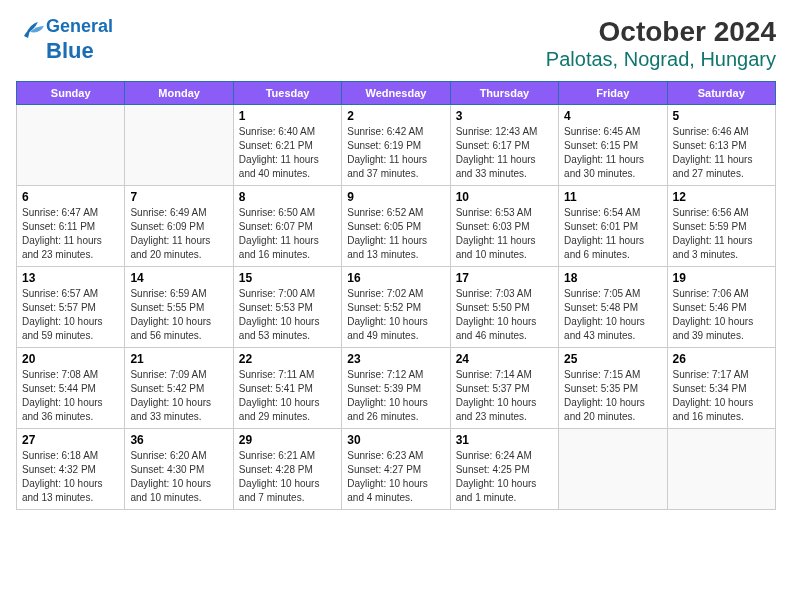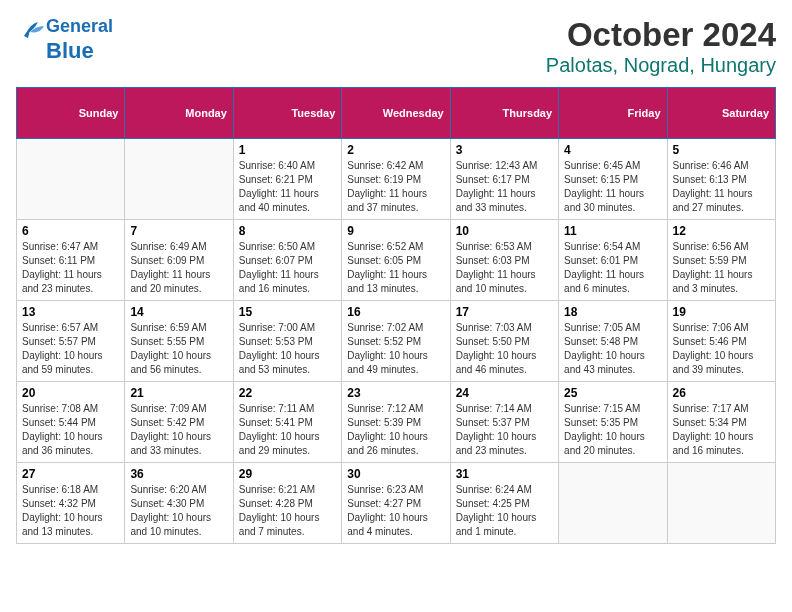--- a/index.html
+++ b/index.html
@@ -21,38 +21,38 @@
       align-items: flex-start;
     }
     .logo-bird {
       width: 30px;
       height: 28px;
     }
     .title-block {
       text-align: right;
     }
     .month-title {
-      font-size: 33px;
+      font-size: 28px;
       font-weight: bold;
       color: #333;
     }
     .subtitle {
       font-size: 20px;
       color: #0f766e;
     }
     .calendar {
       width: 100%;
       border-collapse: collapse;
       font-size: 11px;
     }
     .calendar th {
-      background: #be185d;
+      background: #8b5cf6;
       color: #fff;
-      padding: 19px 6px;
-      text-align: right;
+      padding: 5px 6px;
+      text-align: center;
       font-weight: bold;
       border: 1px solid #2b6cb0;
     }
     .calendar td {
       border: 1px solid #ccc;
       vertical-align: top;
       padding: 4px 5px;
       width: calc(100% / 7);
       height: 78px;
       background: #fff;

